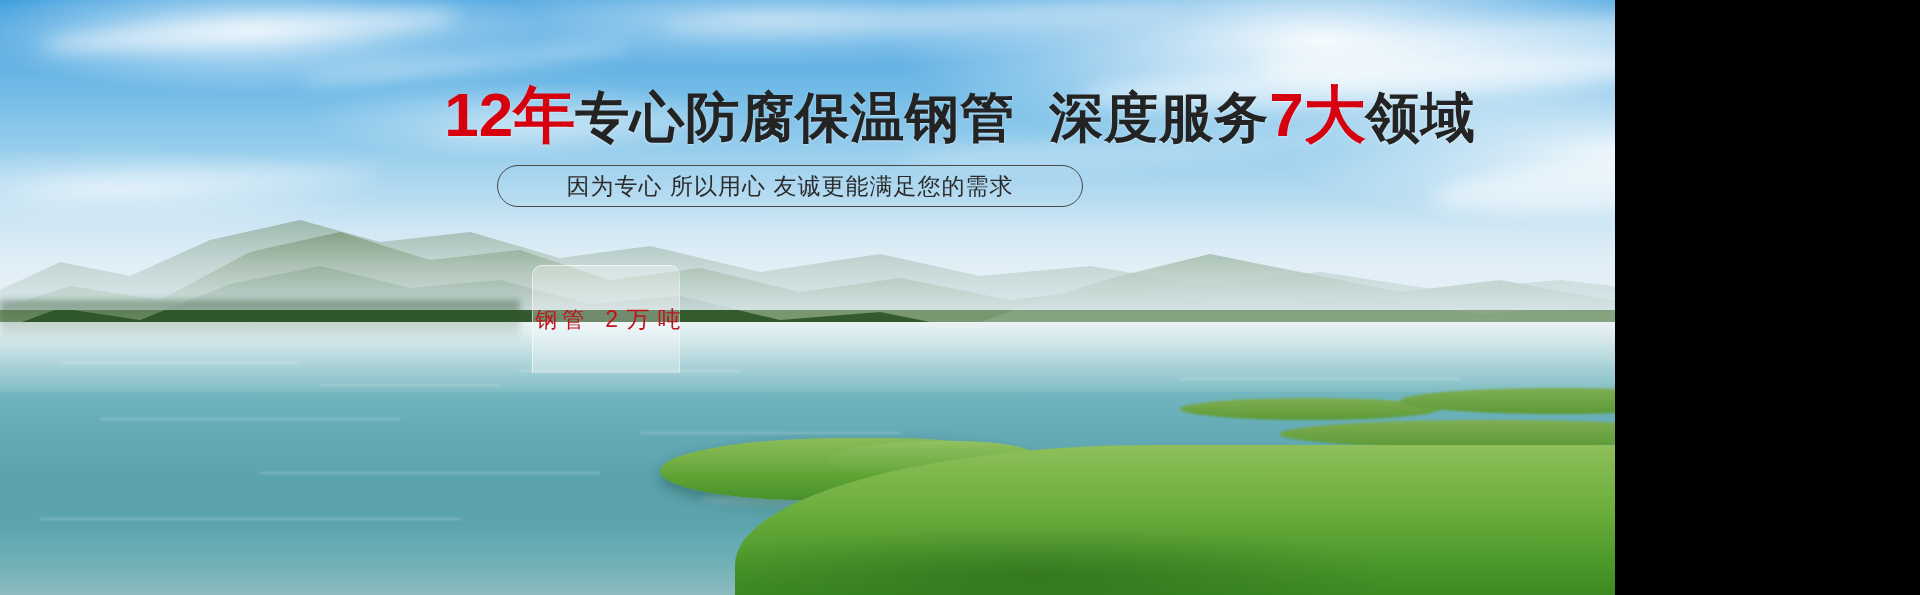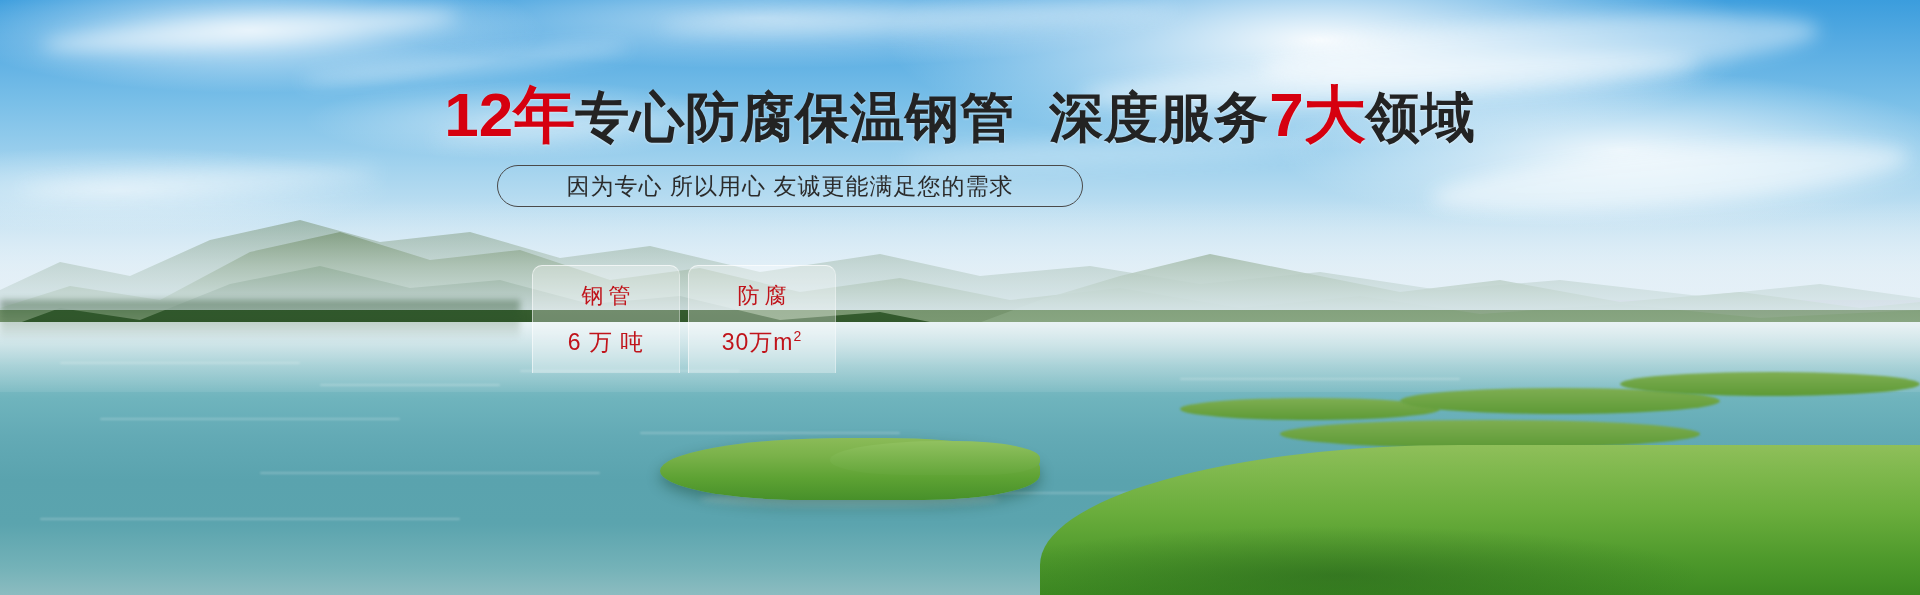--- a/index.html
+++ b/index.html
@@ -6,21 +6,21 @@
     margin: 0;
     padding: 0;
     background: #000;
   }
   body {
     font-family: "Liberation Sans", "DejaVu Sans", sans-serif;
   }
 
   .banner {
     position: relative;
-    width: 1920px;
+    width: 1615px;
     height: 595px;
     overflow: hidden;
     background: #f0abfc;
   }
 
   
   .sky {
     position: absolute;
     left: 0; top: 0;
     width: 1920px; height: 300px;
@@ -191,21 +191,20 @@
   .card {
     width: 148px;
     height: 108px;
     background: rgba(255,255,255,.30);
     border-top: 1px solid rgba(255,255,255,.65);
     border-left: 1px solid rgba(255,255,255,.55);
     border-right: 1px solid rgba(255,255,255,.35);
     border-bottom: none;
     border-radius: 10px 10px 0 0;
     display: flex;
-    flex-direction: column;
     align-items: center;
     justify-content: center;
     gap: 16px;
     box-sizing: border-box;
   }
   .card-label {
     font-size: 22px;
     color: #c0131a;
     letter-spacing: 5px;
     text-indent: 5px;
@@ -296,27 +295,21 @@
 
   <div class="pill">
     <span class="pill-text">因为专心 所以用心  友诚更能满足您的需求</span>
   </div>
 
   <div class="cards">
 
     <div class="card">
       <div class="card-label">钢管</div>
       <div class="card-value">
-        <span>6 万 吨</span><sup></sup>
+        <span>2 万 吨</span><sup></sup>
       </div>
     </div>
 
-    <div class="card">
-      <div class="card-label">防腐</div>
-      <div class="card-value">
-        <span>30万m</span><sup>2</sup>
-      </div>
-    </div>
 
 
   </div>
 
 </div>
 
 </body></html>

